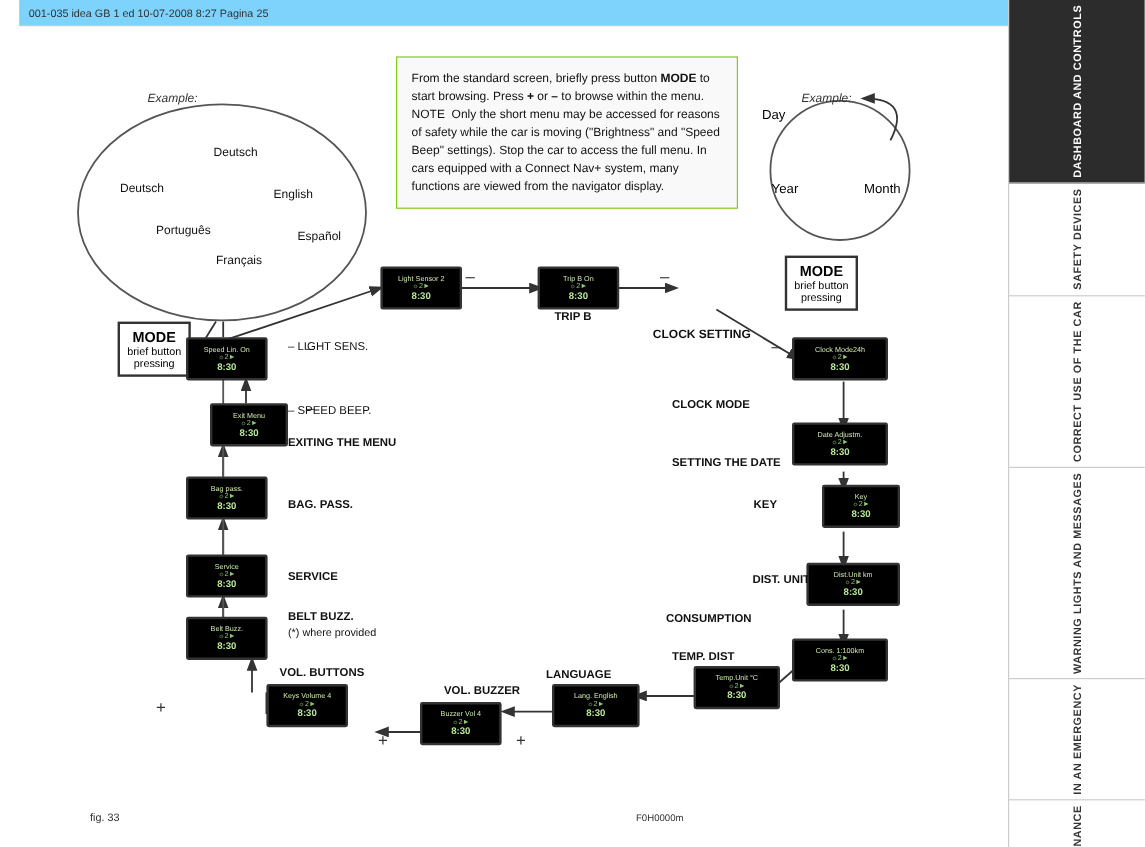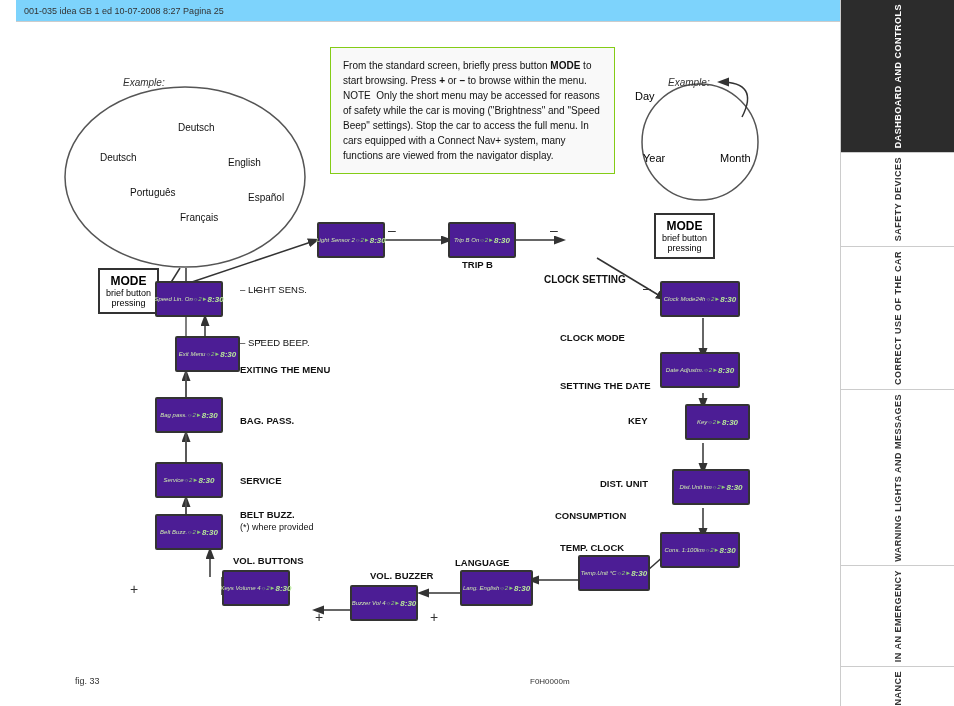--- a/index.html
+++ b/index.html
@@ -72,32 +72,31 @@
       top: 22px;
       left: 0;
       width: 840px;
       height: 684px;
       background: #fff;
     }
 
     
     .lcd-box {
       position: absolute;
-      background: #4c1d95;
+      background: #000000;
       border: 2px solid #333;
       color: #9dc98a;
       font-size: 7px;
       text-align: center;
       border-radius: 2px;
       display: flex;
-      flex-direction: row;
+      flex-direction: column;
       justify-content: center;
       align-items: center;
       padding: 1px 2px;
-      font-style: italic;
     }
 
     .lcd-box .lcd-title {
       font-size: 6px;
       color: #cde8b0;
       white-space: nowrap;
     }
 
     .lcd-box .lcd-value {
       font-size: 8px;
@@ -398,27 +397,27 @@
   <div class="diag-label" style="left:240px; top:262px;">–   LIGHT   SENS.</div>
   <div class="diag-label" style="left:240px; top:315px;">–   SPEED BEEP.</div>
   <div class="diag-label bold" style="left:240px; top:342px;">EXITING THE MENU</div>
   <div class="diag-label bold" style="left:240px; top:393px;">BAG. PASS.</div>
   <div class="diag-label bold" style="left:240px; top:453px;">SERVICE</div>
   <div class="diag-label bold" style="left:240px; top:487px;">BELT BUZZ.</div>
   <div class="diag-label" style="left:240px; top:500px; font-size:9px;">(*) where provided</div>
   <div class="diag-label bold" style="left:233px; top:533px;">VOL. BUTTONS</div>
   <div class="diag-label bold" style="left:370px; top:548px;">VOL. BUZZER</div>
   <div class="diag-label bold" style="left:455px; top:535px;">LANGUAGE</div>
-  <div class="diag-label bold" style="left:560px; top:520px;">TEMP. CLOCK</div>
+  <div class="diag-label bold" style="left:560px; top:520px;">TEMP. DIST</div>
   <div class="diag-label bold" style="left:462px; top:237px;">TRIP B</div>
   <div class="diag-label bold" style="left:544px; top:252px; font-size:10px;">CLOCK SETTING</div>
   <div class="diag-label bold" style="left:560px; top:310px;">CLOCK MODE</div>
   <div class="diag-label bold" style="left:560px; top:358px;">SETTING THE DATE</div>
   <div class="diag-label bold" style="left:628px; top:393px;">KEY</div>
-  <div class="diag-label bold" style="left:600px; top:456px;">DIST. UNIT</div>
+  <div class="diag-label bold" style="left:627px; top:456px;">DIST. UNIT</div>
   <div class="diag-label bold" style="left:555px; top:488px;">CONSUMPTION</div>
 
   <div style="position:absolute; bottom:20px; left:75px; font-size:9px; color:#333;">fig. 33</div>
   <div style="position:absolute; bottom:20px; left:530px; font-size:8px; color:#333;">F0H0000m</div>
 
 </div>
 
 <div class="sidebar">
   <div class="sidebar-section active">
     <span class="sidebar-label">DASHBOARD AND CONTROLS</span>

